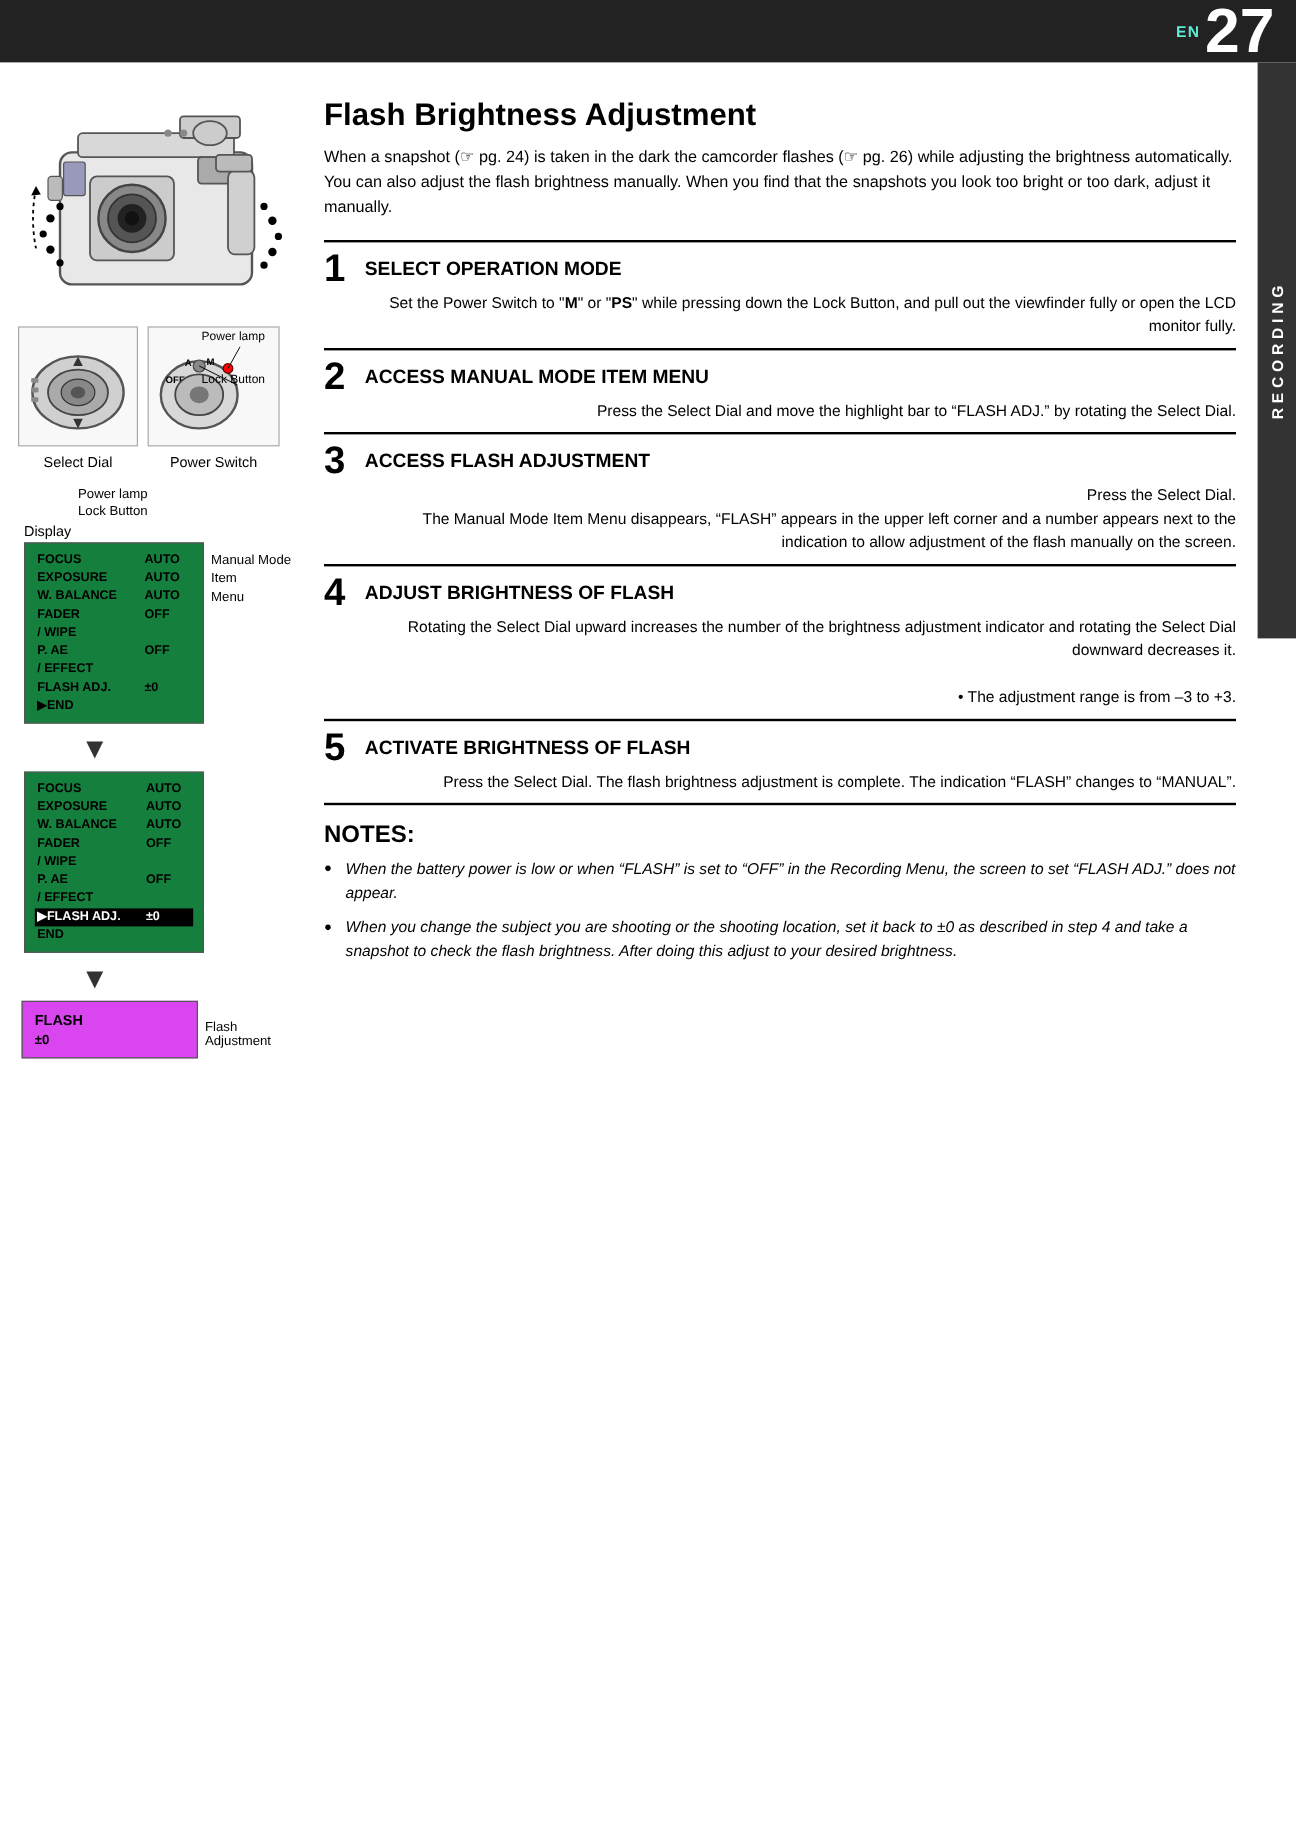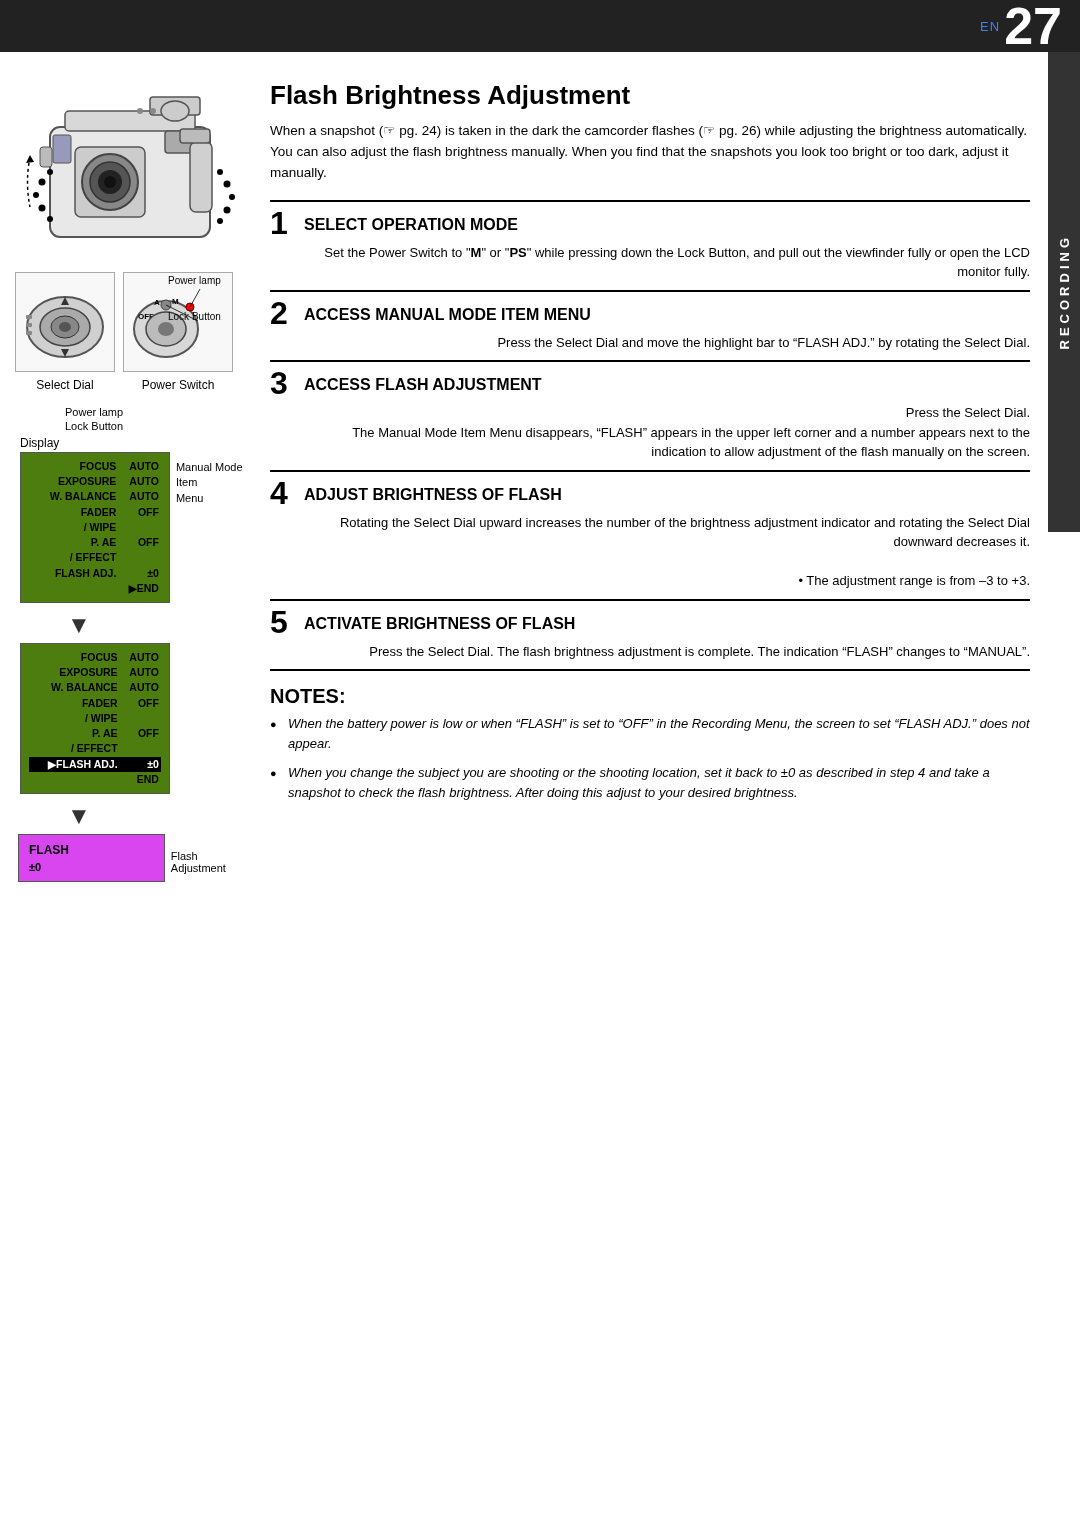--- a/index.html
+++ b/index.html
@@ -19,23 +19,23 @@
       top: 0; right: 0;
       width: 100%;
       height: 52px;
       background: #222;
       display: flex;
       align-items: center;
       justify-content: flex-end;
       padding-right: 18px;
     }
     .page-number-en {
-      color: #3b82f6;
+      color: #5eead4;
       font-size: 13px;
-      font-weight: normal;
+      font-weight: bold;
       letter-spacing: 1px;
       margin-right: 4px;
     }
     .page-number-num {
       color: #fff;
       font-size: 52px;
       font-weight: bold;
       line-height: 52px;
     }
 
@@ -141,29 +141,28 @@
     .display-label {
       font-size: 12px;
       align-self: flex-start;
       margin-left: 8px;
       margin-bottom: 2px;
     }
 
     
     .menu-display {
       border: 1.5px solid #555;
-      background: #4d7c0f;
+      background: #15803d;
       width: 155px;
       padding: 6px 8px;
       font-size: 11px;
       margin-bottom: 0;
       position: relative;
       align-self: flex-start;
       margin-left: 8px;
-      text-align: right;
     }
     .menu-display table {
       width: 100%;
       border-collapse: collapse;
     }
     .menu-display td {
       font-size: 10.5px;
       font-weight: bold;
       padding: 0 2px;
       line-height: 1.45;

